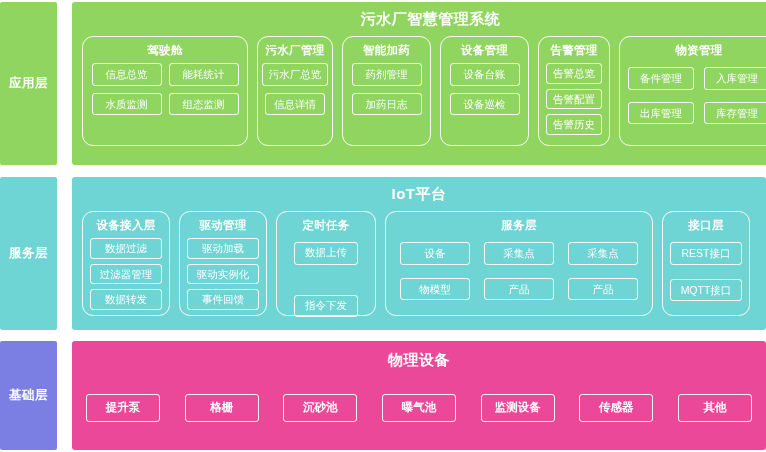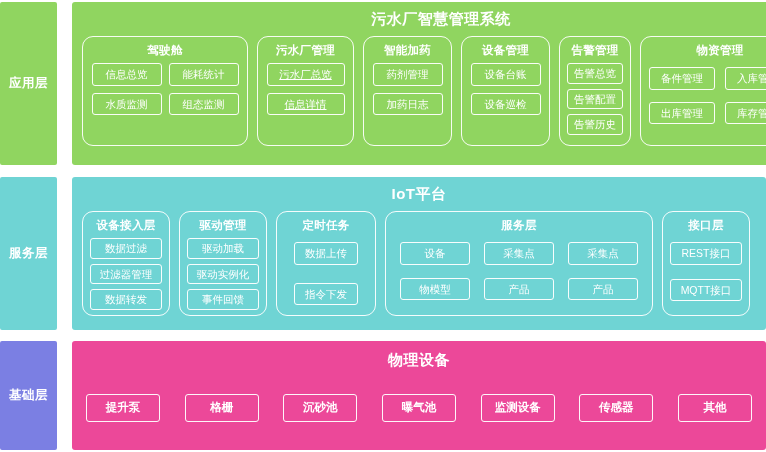--- a/index.html
+++ b/index.html
@@ -100,28 +100,28 @@
     line-height: 1;
   }
 
   
   #layer-app { top: 2px; height: 163px; }
   #layer-app .layer-tag { background: #90D560; }
   #layer-app .layer-body { background: #90D560; padding-top: 8px; }
   #layer-app .groups { margin-top: 7px; height: 110px; }
 
   .g-app-cockpit   { width: 166px; }
-  .g-app-plant     { width: 97px; }
+  .g-app-plant     { width: 76px; }
   .g-app-dosing    { width: 89px; }
   .g-app-equip     { width: 89px; }
   .g-app-alarm     { width: 72px; }
   .g-app-material  { width: 160px; }
 
   .g-app-cockpit .chip  { width: 70px; }
-  .g-app-plant .chip    { width: 78px; text-decoration: underline; }
+  .g-app-plant .chip    { width: 78px; }
   .g-app-dosing .chip   { width: 70px; }
   .g-app-equip .chip    { width: 70px; }
   .g-app-alarm .chip    { width: 57px; padding: 4px 3px; }
   .g-app-alarm .chips   { gap: 5px; }
   .g-app-material .chip { width: 66px; }
   .g-app-material .chips{ gap: 12px 10px; margin-top: 4px; }
 
   
   #layer-svc { top: 177px; height: 153px; }
   #layer-svc .layer-tag { background: #6FD4D4; }
@@ -130,21 +130,21 @@
 
   .g-svc-access  { width: 88px; }
   .g-svc-driver  { width: 88px; }
   .g-svc-timer   { width: 100px; }
   .g-svc-service { width: 268px; }
   .g-svc-iface   { width: 88px; }
 
   .g-svc-access .chip, .g-svc-driver .chip { width: 72px; padding: 4px 2px; }
   .g-svc-access .chips, .g-svc-driver .chips { gap: 5px; }
   .g-svc-timer .chip { width: 64px; }
-  .g-svc-timer .chips { gap: 18px; margin-top: 4px; }
+  .g-svc-timer .chips { gap: 30px; margin-top: 4px; font-family: Liberation Serif, serif; }
   .g-svc-service .chip { width: 70px; }
   .g-svc-service .chips { gap: 13px 14px; margin-top: 4px; }
   .g-svc-iface .chip { width: 72px; }
   .g-svc-iface .chips { gap: 14px; margin-top: 4px; flex-direction: column; }
 
   
   #layer-infra { top: 341px; height: 109px; }
   #layer-infra .layer-tag { background: #7B7FE3; }
   #layer-infra .layer-body { background: #ec4899; padding-top: 10px; }
   #layer-infra .device-row {

